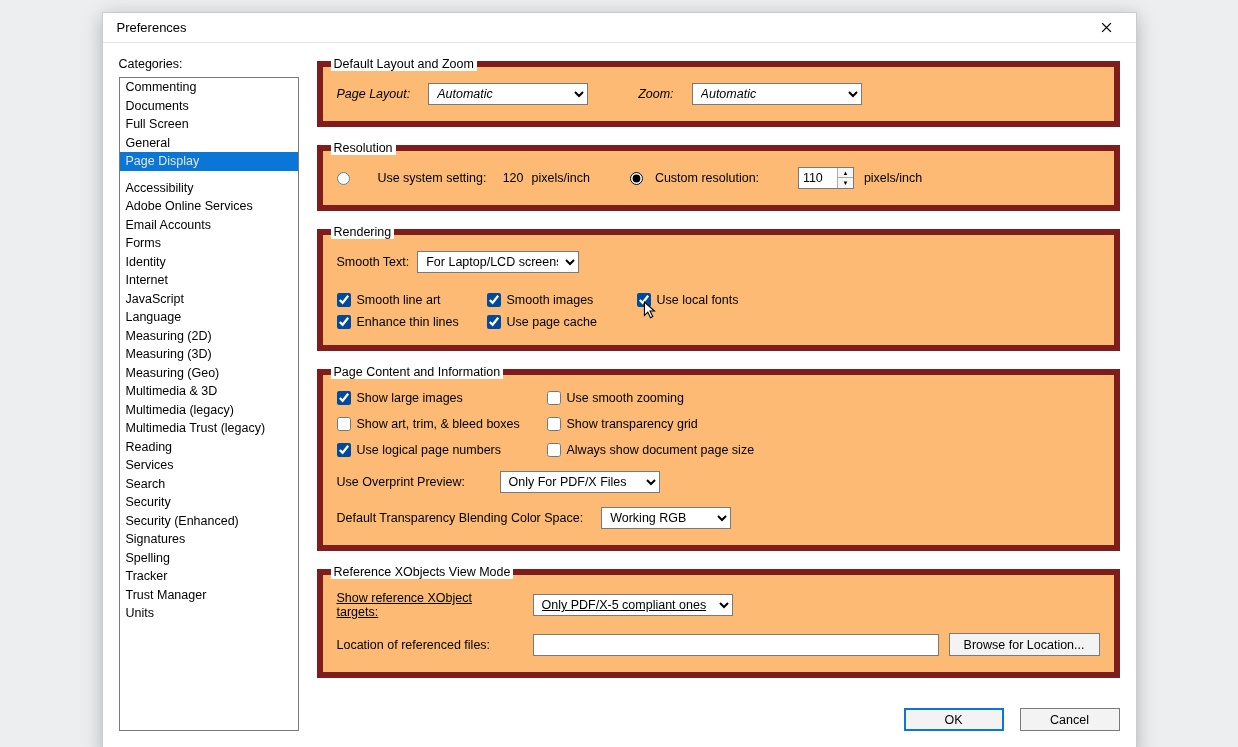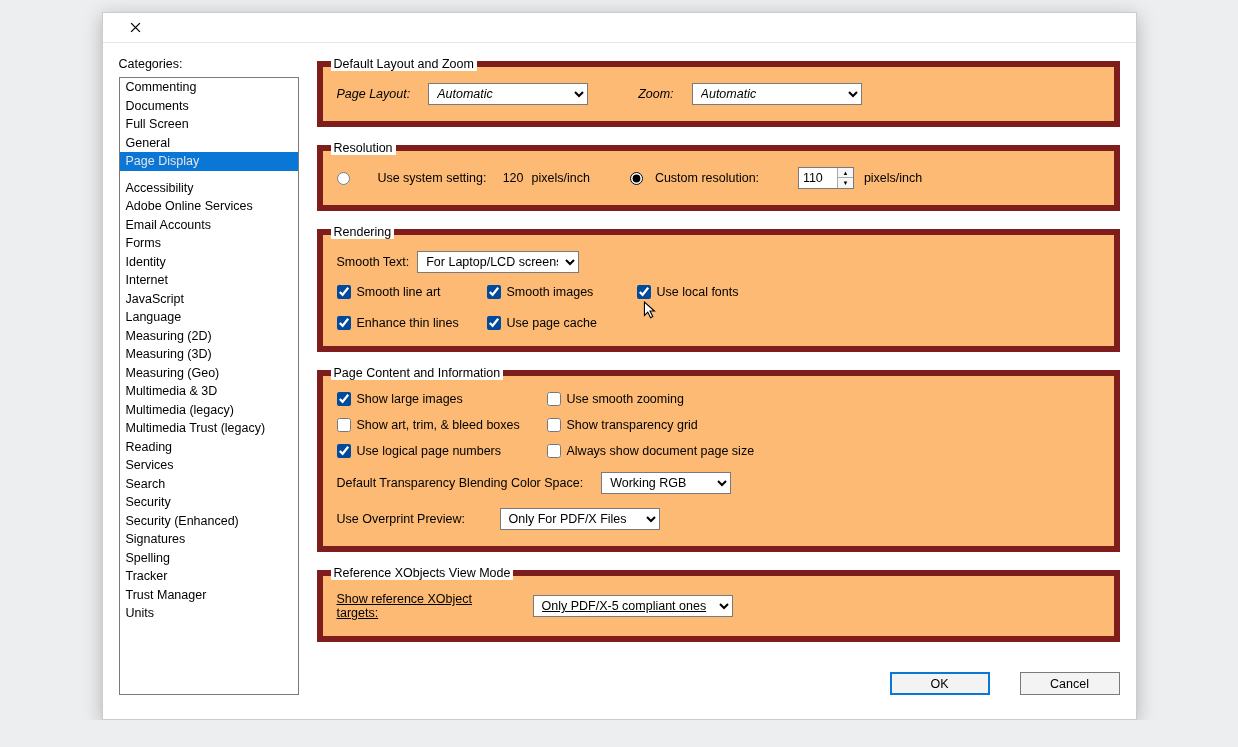--- a/index.html
+++ b/index.html
@@ -86,22 +86,22 @@
     font: inherit;
     padding: 0 4px;
   }
   .lbl { margin-right: 8px; }
   .radio-row { display: flex; align-items: center; gap: 8px; }
   input[type=radio] { accent-color: #000; margin:0 4px 0 0; }
   input[type=checkbox] { accent-color: #004a9d; margin:0 6px 0 0; width:14px; height:14px; }
   .chkgrid {
     display: grid;
     grid-template-columns: 150px 150px 160px;
-    row-gap: 17px;
-    margin-top: 12px;
+    row-gap: 8px;
+    margin-top: 20px;
   }
   .chkcell { display: flex; align-items: center; }
   .chkgrid2 {
     display: grid;
     grid-template-columns: 210px 250px;
     row-gap: 12px;
   }
   .spinner {
     display: inline-flex;
     border: 1px solid #7a7a7a;
@@ -128,35 +128,36 @@
     border: 1px solid #7a7a7a;
     background: #f3f3f3;
     font: inherit;
     cursor: pointer;
     padding: 0 14px;
   }
   .btn.primary { border: 2px solid #0a77d6; }
   .footer {
     display: flex;
     justify-content: flex-end;
-    gap: 30px;
+    gap: 16px;
     margin-top: auto;
     padding-top: 16px;
   }
   .cursor {
     position: absolute;
     width: 14px; height: 20px;
     pointer-events: none;
   }
 </style>
 </head>
 <body>
 
 <div class="dialog">
   <div class="titlebar">
+    <span class="title">Preferences</span>
     <div class="close">
       <svg viewBox="0 0 10 10">
           <path d="M1 1 L9 9 M9 1 L1 9"></path>
         </svg>
     </div>
   </div>
 
   <div class="body">
     <div class="left">
       <span class="left-label">Categories:</span>
@@ -295,40 +296,45 @@
           <label class="chkcell">
               <input type="checkbox" checked="" style="">
               <span>Use logical page numbers</span>
             </label>
           <label class="chkcell">
               <input type="checkbox" style="">
               <span>Always show document page size</span>
             </label>
         </div>
         <div class="row" style="margin-top:14px; gap:10px;">
+          <span class="lbl" style="width:145px">Use Overprint Preview:</span>
+          <select class="combo" style="width:160px">
+            <option>Only For PDF/X Files</option>
+          </select>
+        </div>
+        <div class="row" style="margin-top:14px; gap:10px;">
           <span class="lbl">Default Transparency Blending Color Space:</span>
           <select class="combo" style="width:130px">
             <option>Working RGB</option>
-          </select>
-        </div>
-        <div class="row" style="margin-top:14px; gap:10px;">
-          <span class="lbl" style="width:145px">Use Overprint Preview:</span>
-          <select class="combo" style="width:160px">
-            <option>Only For PDF/X Files</option>
           </select>
         </div>
       </fieldset>
 
       <fieldset>
         <legend>Reference XObjects View Mode</legend>
         <div class="row" style="gap:10px;text-decoration:underline;">
           <span class="lbl" style="width:178px">Show reference XObject targets:</span>
           <select class="combo" style="width:200px">
             <option>Only PDF/X-5 compliant ones</option>
           </select>
+        </div>
+        <div class="row" style="margin-top:14px; gap:10px;">
+          <span class="lbl" style="width:178px">Location of referenced files:</span>
+          <div class="textfield" style="flex:1;"></div>
+          <button class="btn" style="min-width:140px">Browse for Location...</button>
         </div>
       </fieldset>
 
       <div class="footer">
         <button class="btn primary">OK</button>
         <button class="btn">Cancel</button>
       </div>
     </div>
   </div>
 </div>

